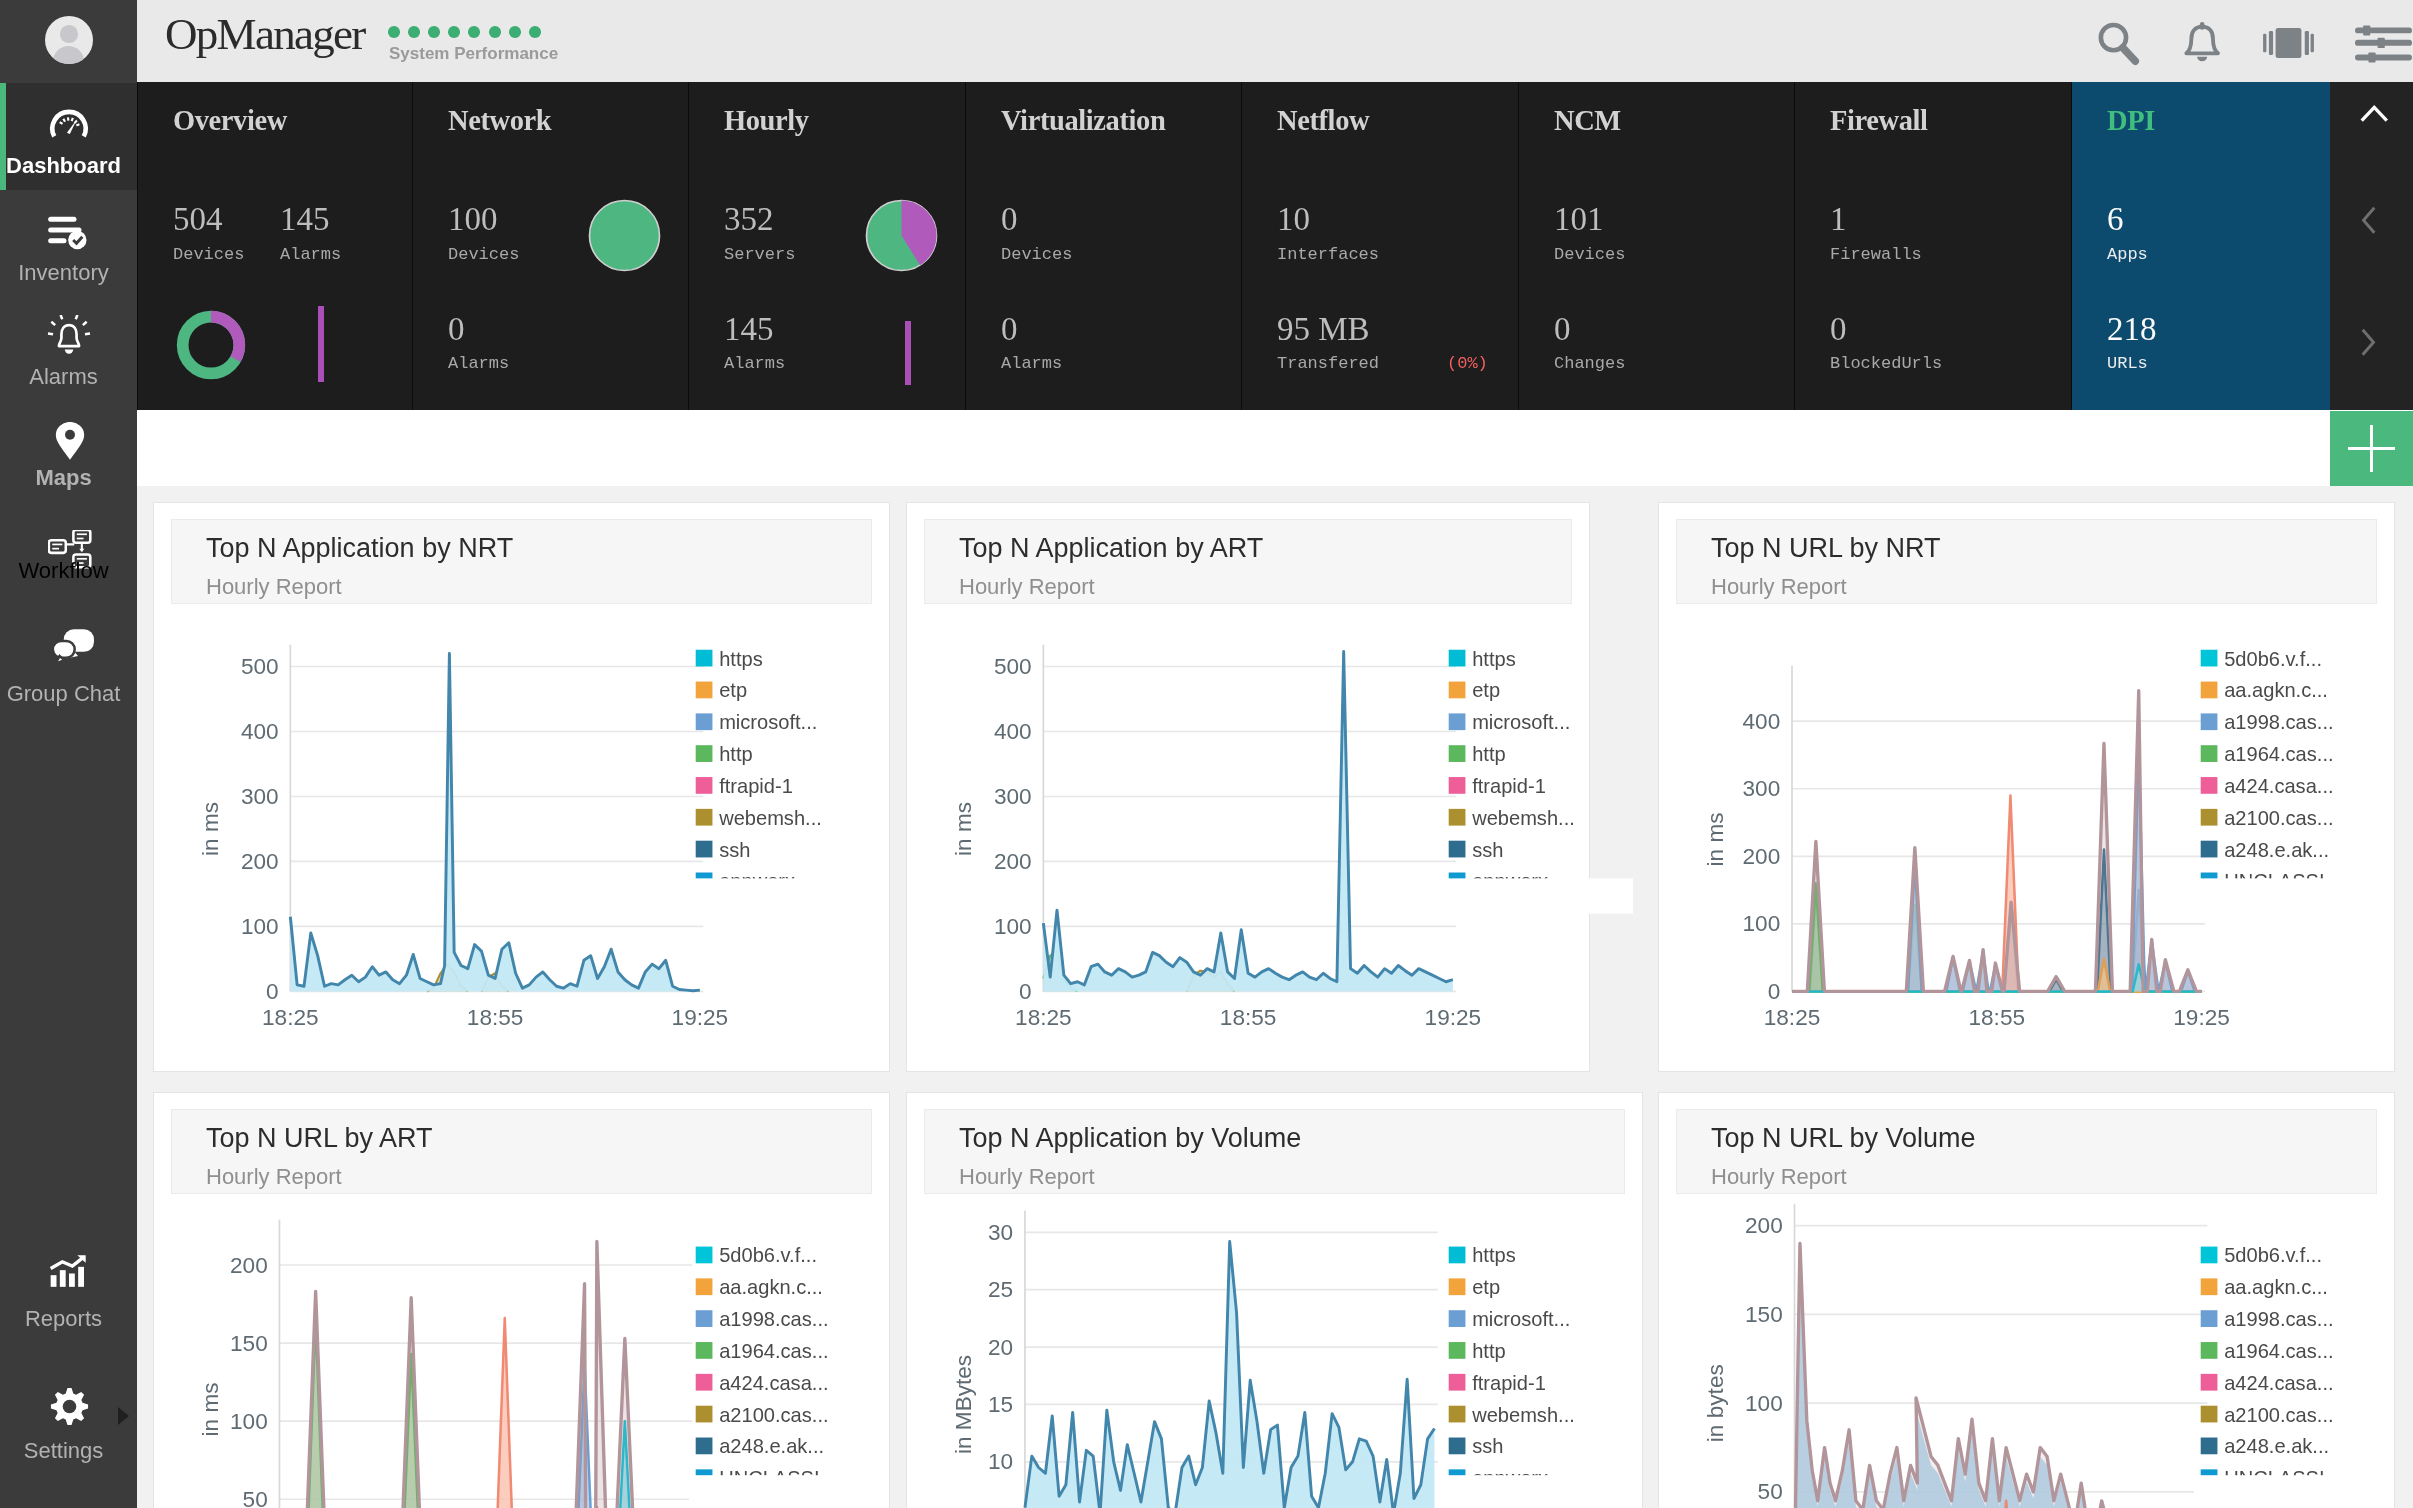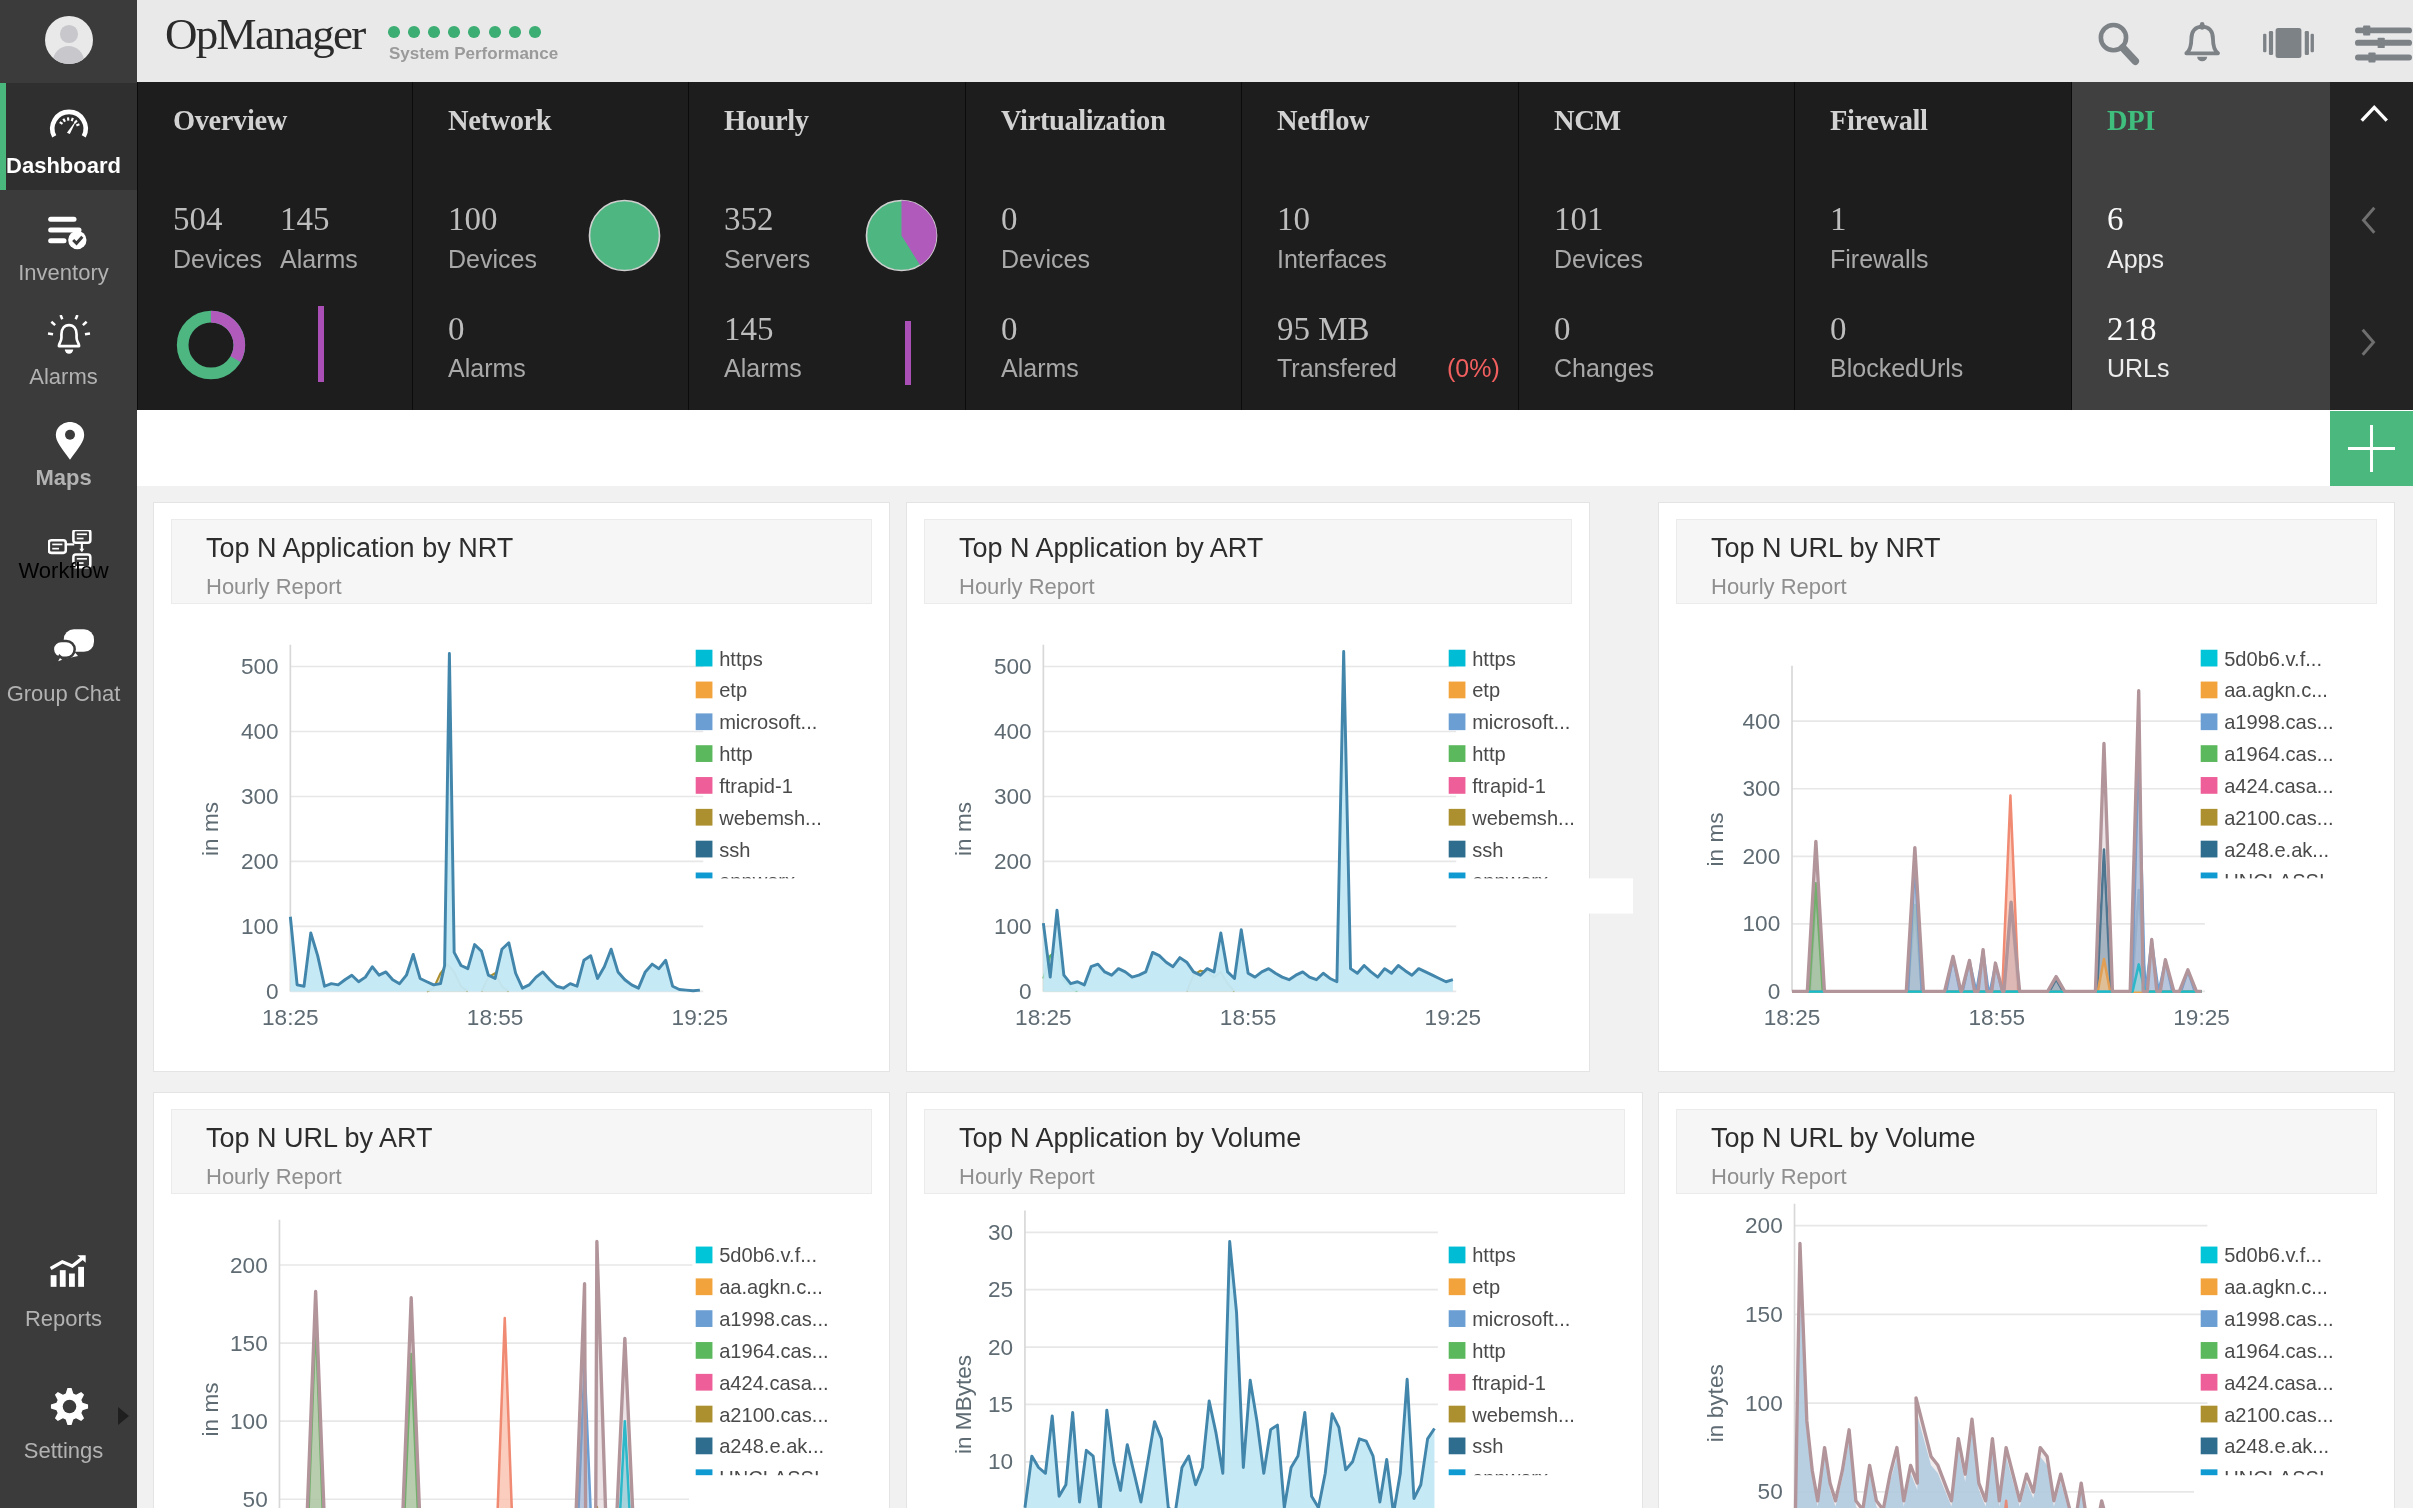--- a/index.html
+++ b/index.html
@@ -9,26 +9,26 @@
 .dot{position:absolute;top:26px;width:11.7px;height:11.7px;border-radius:50%;background:#3dae73}
 #sysperf{position:absolute;left:389px;top:44px;font-size:17px;font-weight:700;color:#9a9a9a}
 #sidebar{position:absolute;left:0;top:0;width:137px;height:1508px;background:#3b3b3c}
 #avatar{position:absolute;left:45px;top:16px;width:48px;height:48px;border-radius:50%;background:#e9e9ea;overflow:hidden}
 #avatar:after{content:"";position:absolute;left:15px;top:9.2px;width:17.6px;height:17.6px;border-radius:50%;background:#c8c8cc}
 #avatar:before{content:"";position:absolute;left:8.4px;top:30px;width:31px;height:17.6px;border-radius:16px 16px 0 0;background:#c8c8cc}
 #active{position:absolute;left:0;top:83px;width:137px;height:107px;background:#2f2f30;border-left:6.7px solid #4ab77c}
 .slab{position:absolute;left:0;width:127px;text-align:center;font-size:22px;color:#b2b2b2}
 #nav{position:absolute;left:137px;top:82px;width:2276px;height:328px;background:#1d1d1e}
 .tab{position:absolute;top:82px;height:328px;background:#1d1d1e;border-left:1.7px solid #0b0b0b}
-.tab.dpi{background:#404040}
+.tab.dpi{background:#0c4a6e}
 .th{position:absolute;left:35px;top:22.6px;font-family:"Liberation Serif",serif;font-weight:700;font-size:28.5px;color:#d2d2d2;letter-spacing:-0.4px}
 .dpi .th{color:#3fbe7e}
 .tn{position:absolute;font-family:"Liberation Serif",serif;font-size:33px;color:#bdbdbd}
 .dpi .tn{color:#fafafa}
-.tl{position:absolute;font-family:Liberation Sans, sans-serif;font-size:25px;color:#a9a9a9}
+.tl{position:absolute;font-family:Liberation Mono, monospace;font-size:17px;color:#a9a9a9}
 .dpi .tl{color:#ededed}
 .tl.red{color:#f15f5f}
 #rail{position:absolute;left:2330px;top:82px;width:84px;height:328px;background:#232324}
 #band{position:absolute;left:137px;top:410px;width:2276px;height:76px;background:#fff}
 #plus{position:absolute;left:2330px;top:411px;width:84px;height:75px;background:#4bb97e}
 .card{position:absolute;background:#fff;border:1.7px solid #e4e4e4}
 .chead{position:absolute;left:17px;top:16px;right:17px;height:85px;background:#f6f6f7;border:1.7px solid #ebebeb}
 .ct{position:absolute;left:34px;top:13.4px;font-size:27px;color:#2d2d2d}
 .cs{position:absolute;left:34px;top:54px;font-size:22px;color:#8f8f8f}
 .cht{position:absolute}

